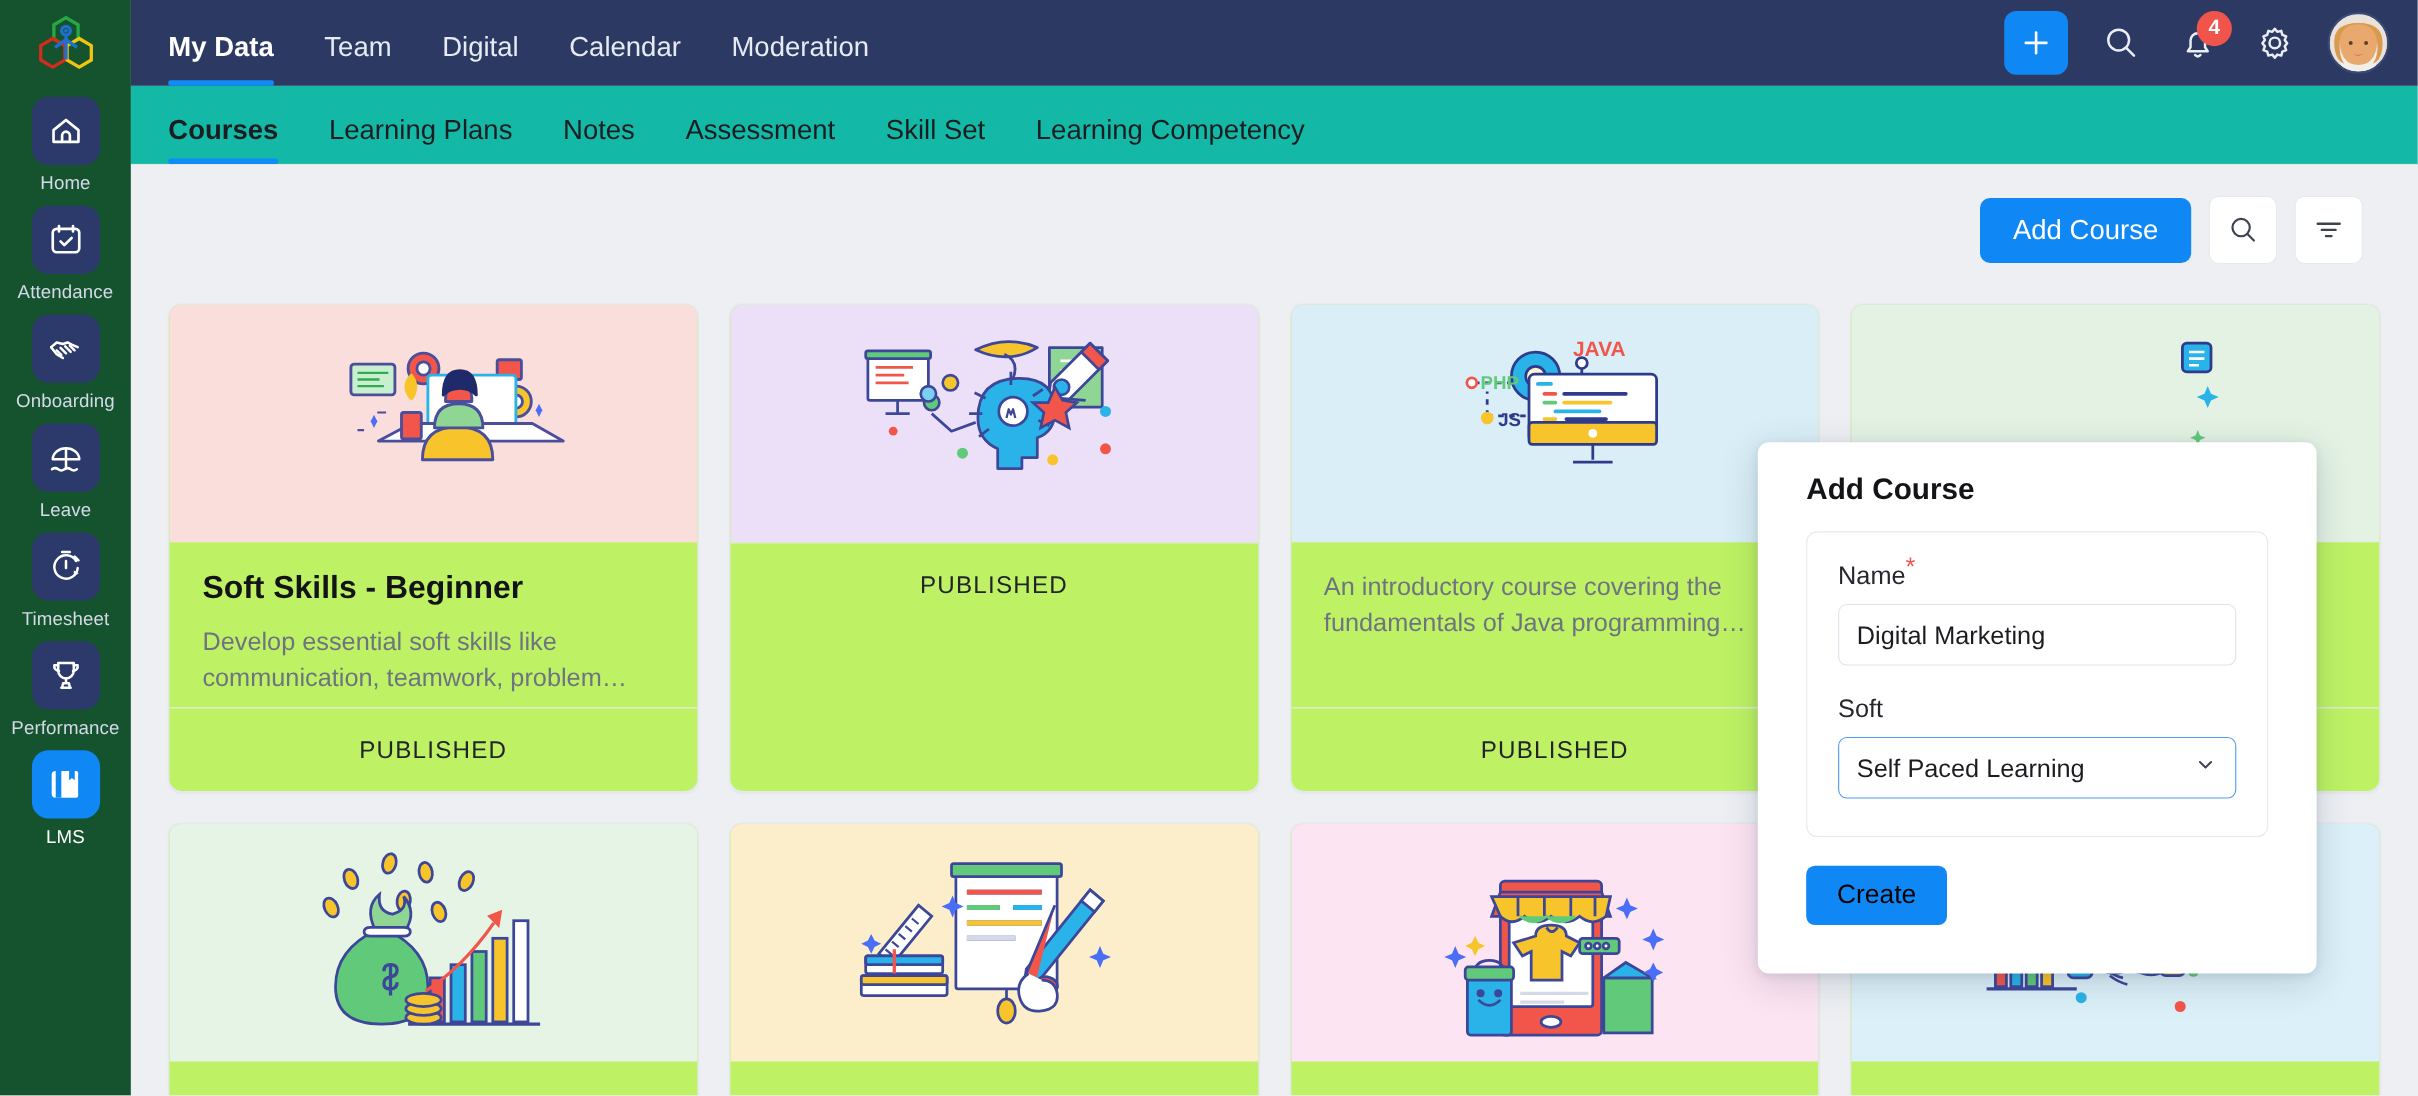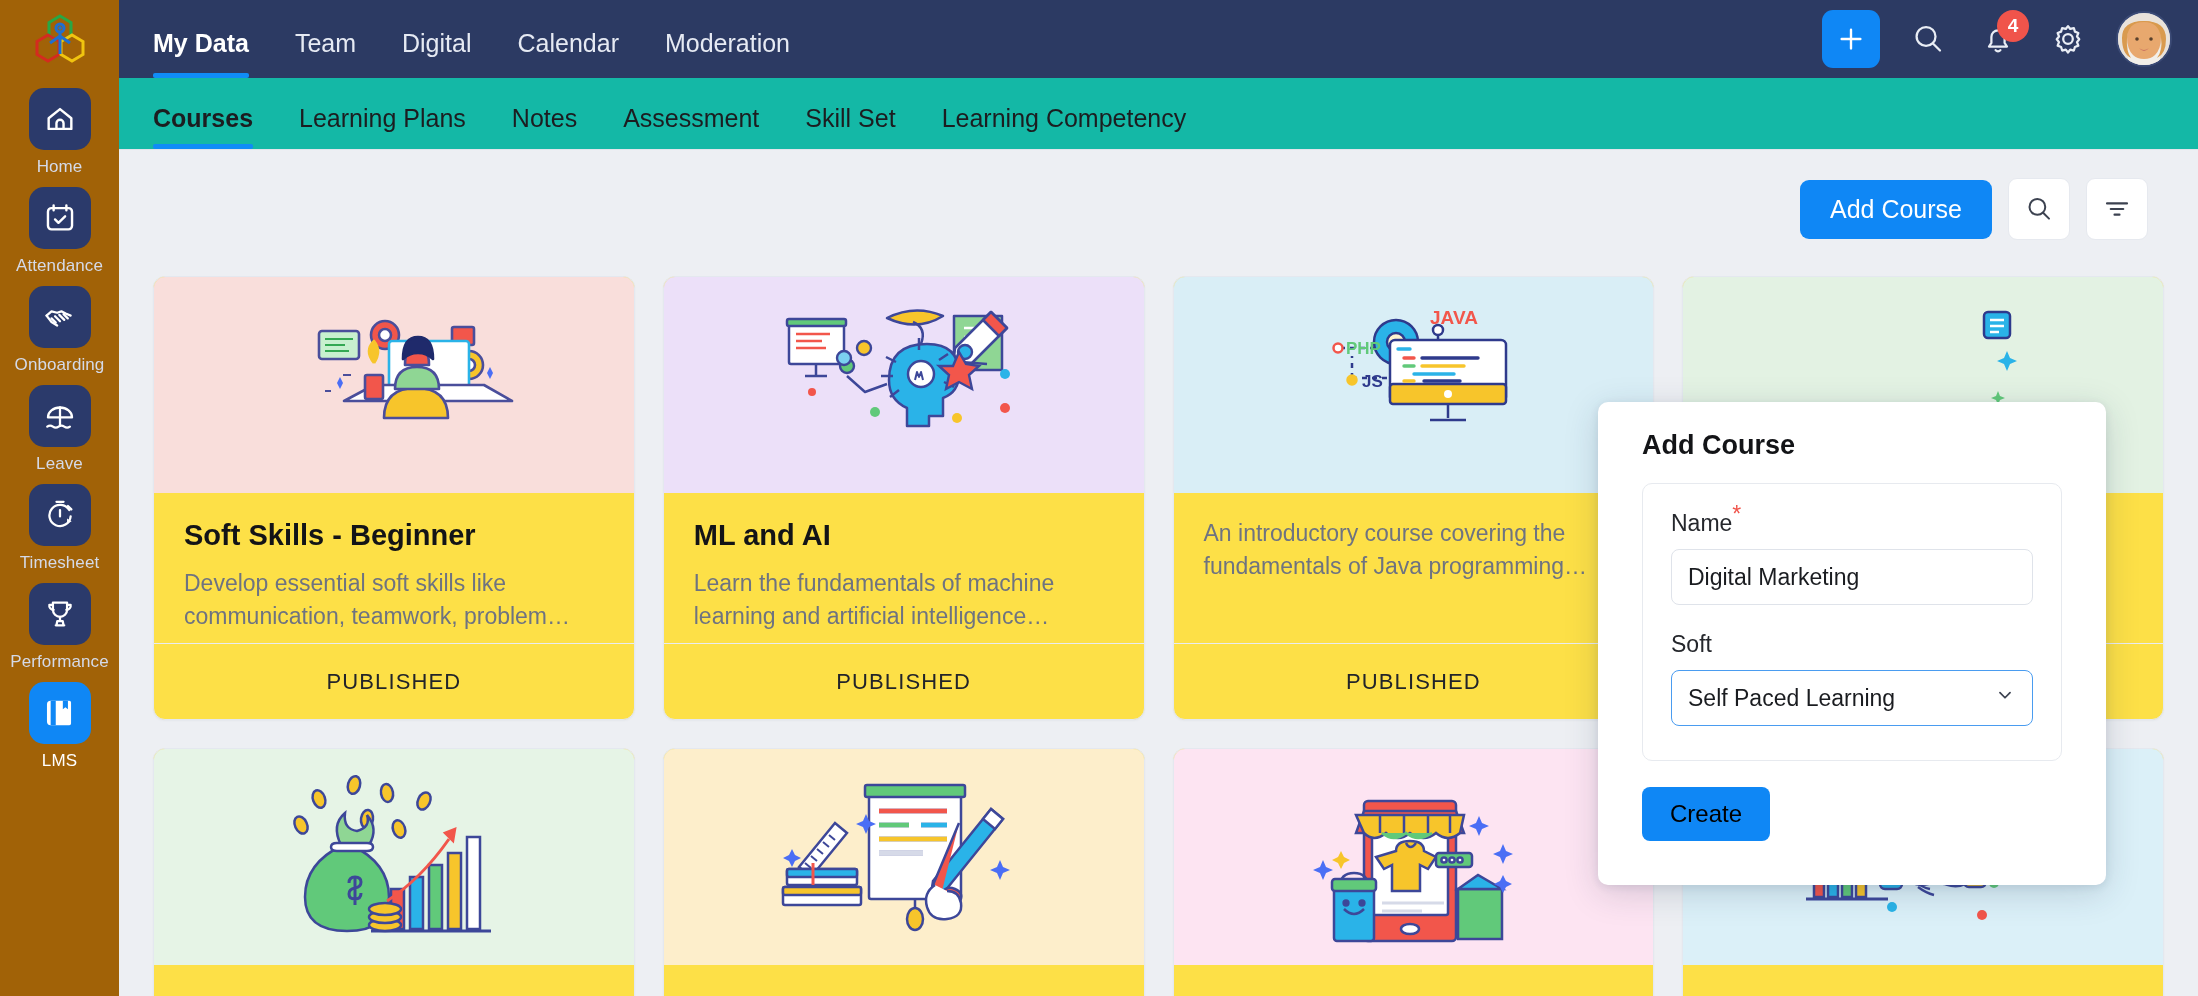--- a/index.html
+++ b/index.html
@@ -7,21 +7,21 @@
     width: 2198px; height: 996px;
     overflow: hidden;
     font-family: "Liberation Sans", sans-serif;
     background: #edeff3;
   }
   .app { position: relative; width: 2198px; height: 996px; display: flex; }
 
   
   .rail {
     width: 119px; height: 996px;
-    background: #a16207;
+    background: #14532d;
     flex: 0 0 119px;
     display: flex; flex-direction: column; align-items: center;
     overflow: hidden;
   }
   .rail-logo {
     width: 119px; height: 78px;
     display: flex; align-items: center; justify-content: center;
   }
   .rail-item {
     width: 119px;
@@ -121,21 +121,21 @@
   }
 
   
   .grid {
     display: grid;
     grid-template-columns: repeat(4, 1fr);
     gap: 28px;
     margin-top: 36px;
   }
   .card {
-    background: #fde047; border-radius: 12px; overflow: hidden;
+    background: #bef264; border-radius: 12px; overflow: hidden;
     border: 1px solid #e4e8ef; display: flex; flex-direction: column;
     cursor: pointer;
     box-shadow: 0 1px 2px rgba(25,40,80,.04);
   }
   .card-thumb {
     height: 216px; display: flex; align-items: center; justify-content: center;
     position: relative; overflow: hidden;
   }
   .card-body { padding: 24px 30px 10px 30px; min-height: 150px; }
   .card-title {
@@ -424,24 +424,20 @@
               <circle cx="78" cy="66" r="7" fill="#61c97a" stroke="#3d4799" stroke-width="2.4"></circle>
               <circle cx="75" cy="58" r="7" fill="#7bd0f0" stroke="#3d4799" stroke-width="2.4"></circle>
               <circle cx="196" cy="52" r="7" fill="#2ab3e8" stroke="#3d4799" stroke-width="2.4"></circle>
               <path d="M184 66 l6 -14 7 12 13 2 -10 9 3 14 -13 -7 -13 7 3 -14 -10 -9z" fill="#f2564b" stroke="#3d4799" stroke-width="2.4"></path>
               <circle cx="236" cy="74" r="5" fill="#2ab3e8"></circle>
               <circle cx="236" cy="108" r="5" fill="#f2564b"></circle>
               <circle cx="188" cy="118" r="5" fill="#f7c52b"></circle>
               <circle cx="106" cy="112" r="5" fill="#61c97a"></circle>
               <circle cx="43" cy="92" r="4" fill="#f2564b"></circle>
             </svg>
-          </div>
-          <div class="card-body">
-            <div class="card-title">ML and AI</div>
-            <div class="card-desc">Learn the fundamentals of machine learning and artificial intelligence…</div>
           </div>
           <div class="card-foot">PUBLISHED</div>
         </div>
 
         <div class="card">
           <div class="card-thumb" style="background:#d9eef6">
             <svg width="270" height="170" viewBox="0 0 270 170">
               <text x="152" y="24" font-family="Liberation Sans, sans-serif" font-size="19" font-weight="bold" fill="#f2564b">JAVA</text>
               <g stroke="#2e3a8c" stroke-width="2.5" fill="none">
                 <path d="M160 30 v16"></path>

